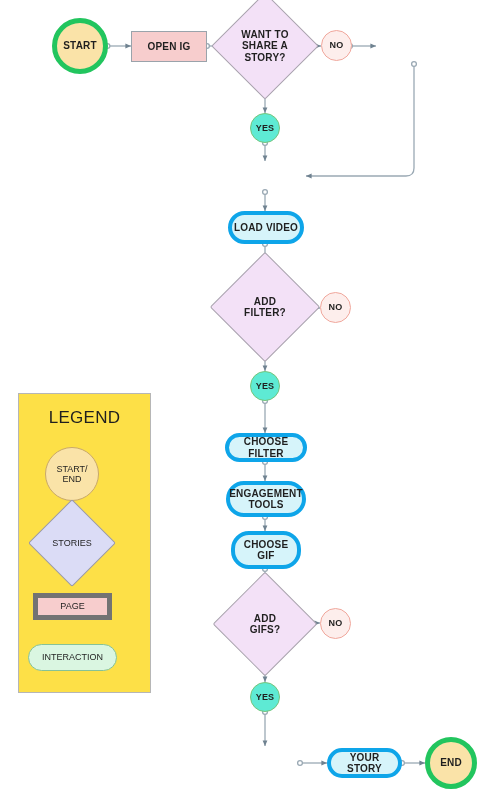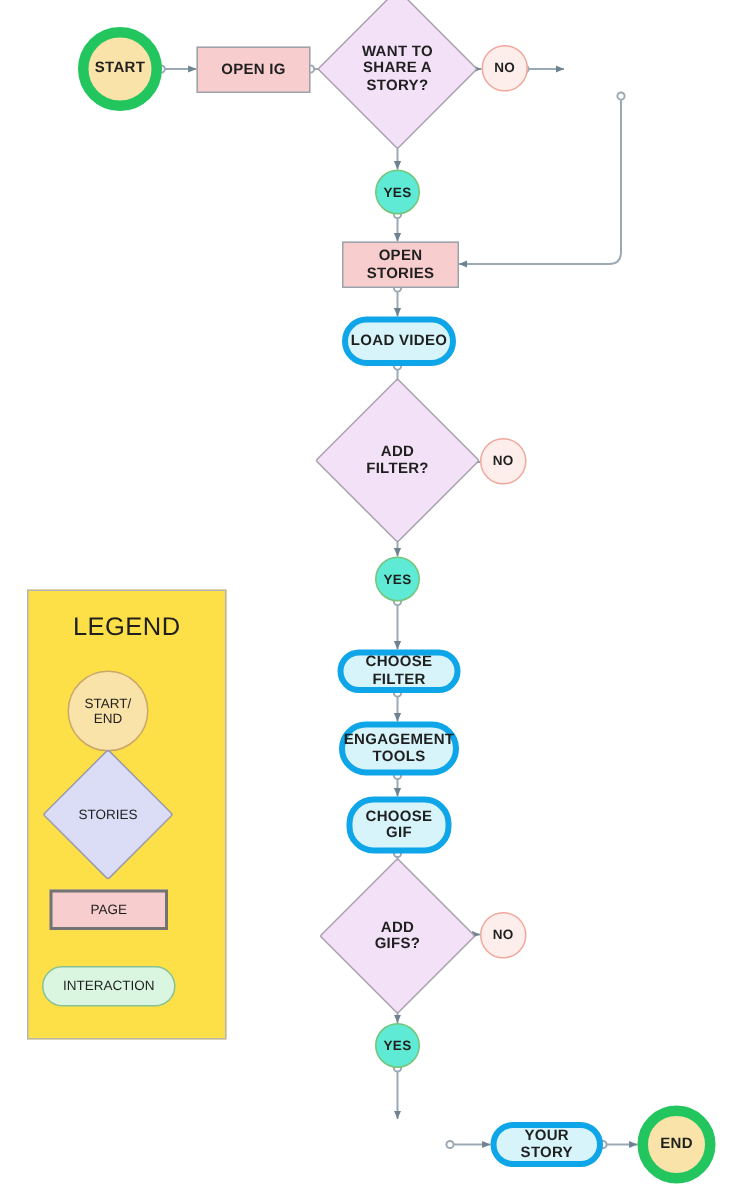--- a/index.html
+++ b/index.html
@@ -20,21 +20,21 @@
     font-weight:bold;
     letter-spacing:.2px;
     line-height:1.12;
     white-space:pre-line;
   }
 
   
   .terminator{           
     border-radius:50%;
     background:#fae3a8;
-    border:7px solid #22c55e;
+    border:5px solid #22c55e;
     font-size:10px;
   }
   .page{                 
     background:#f7cdcd;
     border:1px solid #9aa3ab;
     font-size:10px;
   }
   .interaction{          
     background:#d6f4fa;
     border:4px solid #0ea5e9;
@@ -74,21 +74,21 @@
   .lg-item{position:absolute;display:flex;align-items:center;justify-content:center;
            text-align:center;font-weight:normal;font-size:9px;color:#1f1f1f;
            box-sizing:border-box;white-space:pre-line;line-height:1.15;}
   .lg-start{left:26px;top:53px;width:54px;height:54px;border-radius:50%;
             background:#fae3a8;border:1px solid #c9a86a;}
   .lg-dec{left:22px;top:118px;width:62px;height:62px;}
   .lg-dec .dia{position:absolute;inset:0;background:#dbdcf6;border:1px solid #9a9aad;
                transform:rotate(45deg);border-radius:2px;}
   .lg-dec .dlabel{position:relative;z-index:2;}
   .lg-page{left:14px;top:199px;width:79px;height:27px;background:#f7cdcd;
-           border:2px solid #737373;}
+           border:5px solid #737373;}
   .lg-int{left:9px;top:250px;width:89px;height:27px;background:#daf6e1;
           border:1px solid #86c296;border-radius:14px;}
 </style>
 </head>
 <body>
 
 <div id="canvas">
 
   <svg id="edges" viewBox="0 0 499 800">
     <defs>
@@ -177,23 +177,20 @@
 
   <div class="node branch no" style="left:321px;top:30px;width:31px;height:31px;">
     <span>NO</span>
   </div>
 
 
   <div class="node branch yes" style="left:250px;top:113px;width:30px;height:30px;">
     <span>YES</span>
   </div>
 
-  <div class="node page" style="left:228px;top:161px;width:78px;height:31px;">
-    <span>OPEN STORIES</span>
-  </div>
 
   <div class="node interaction" style="left:228px;top:211px;width:76px;height:33px;">
     <span>LOAD VIDEO</span>
   </div>
 
   <div class="node decision" style="left:226px;top:268px;width:78px;height:78px;">
     <span class="dia"></span>
     <span class="dlabel">ADD
 FILTER?</span>
   </div>

